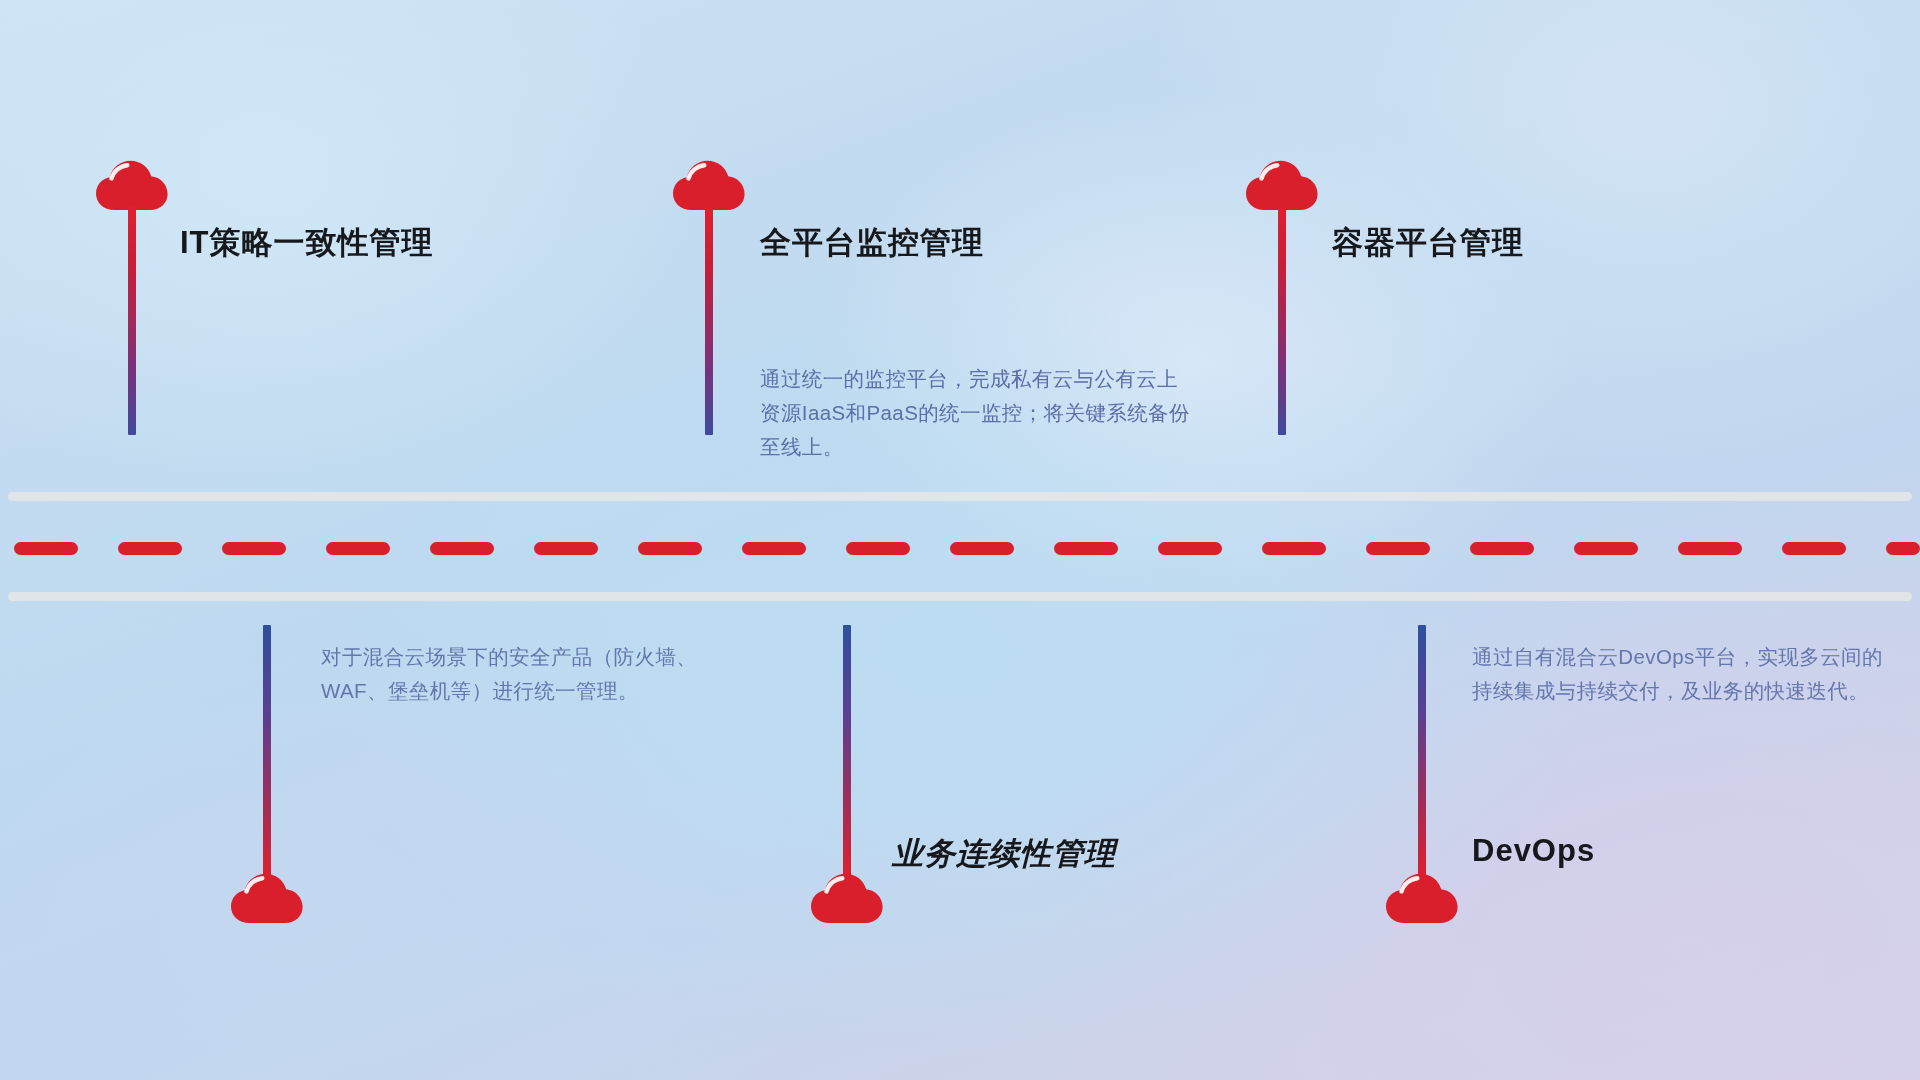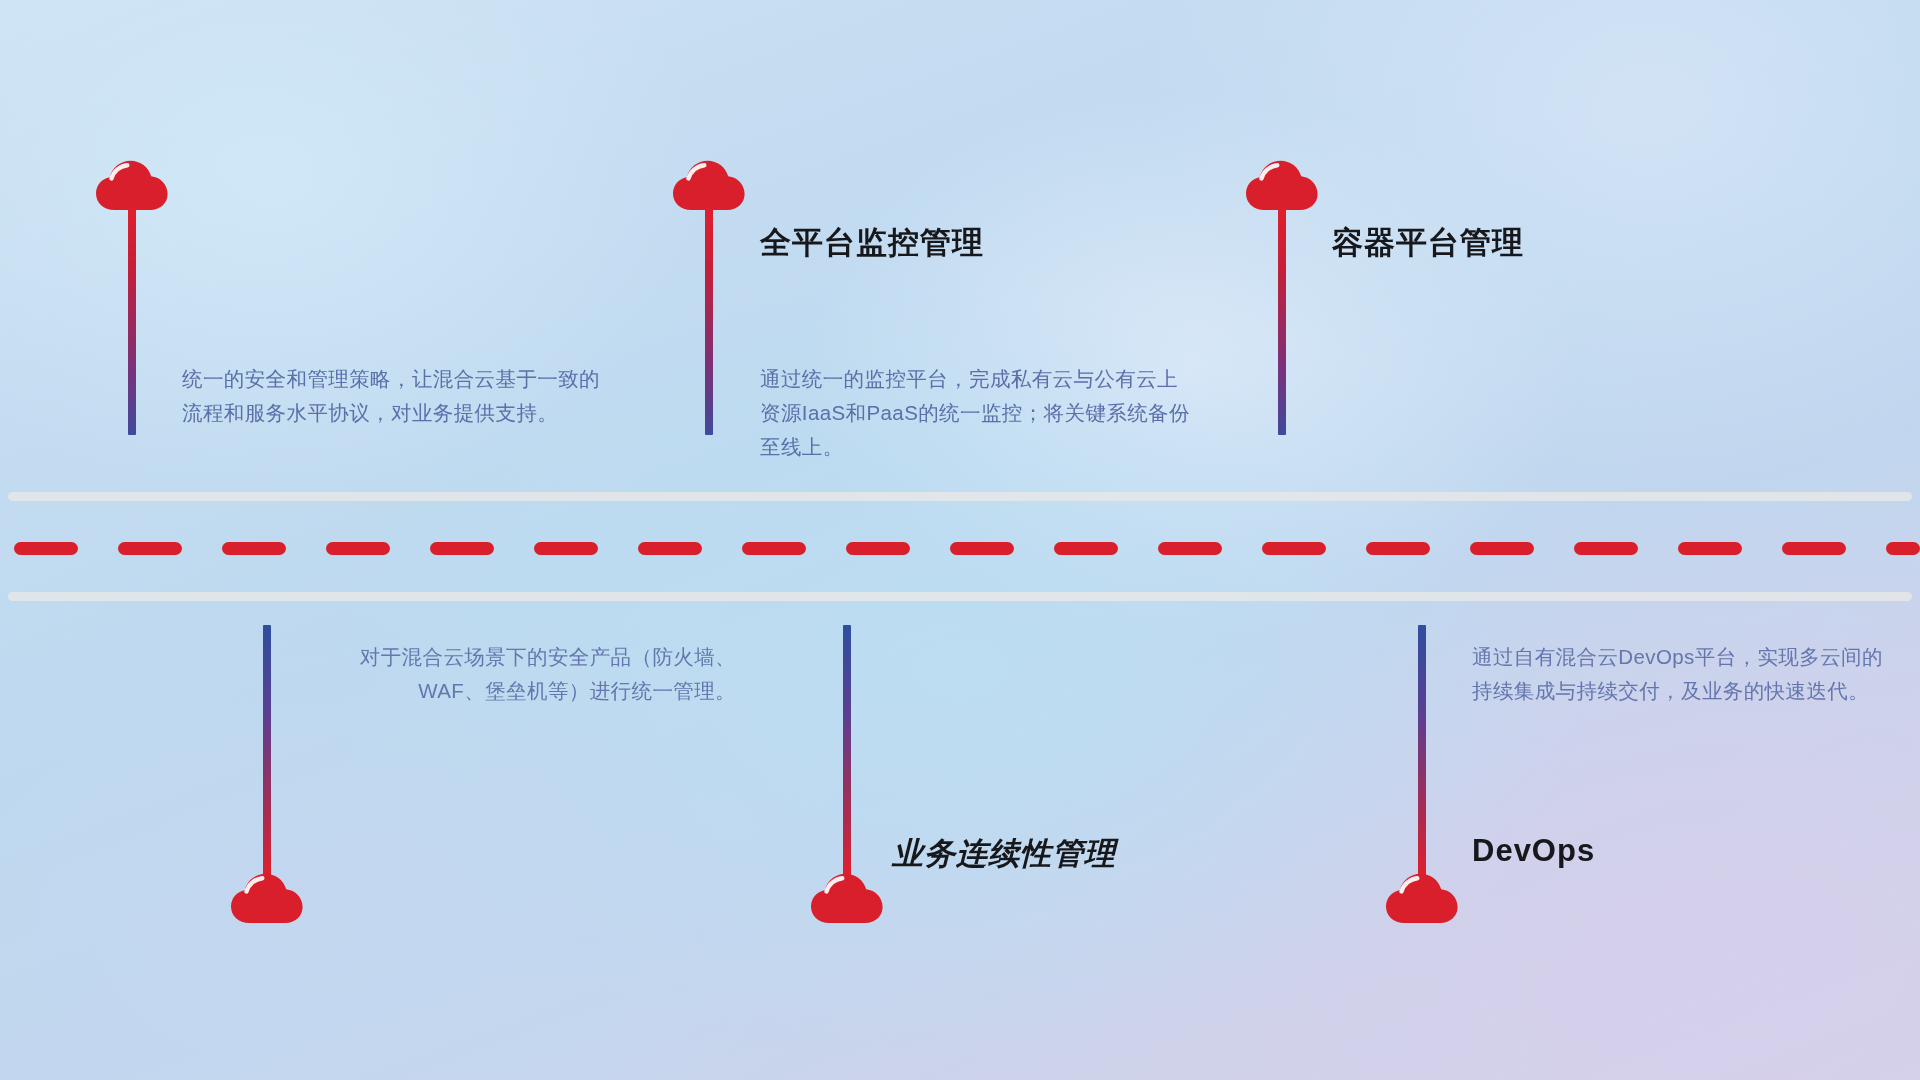--- a/index.html
+++ b/index.html
@@ -99,21 +99,21 @@
 
 <div id="stage">
 
   <div class="marker" style="left:95px; top:160px;">
     <svg class="cloud-icon" viewBox="0 0 74 52">
       <path d="M19.5 50 C8.3 50 1 42.6 1 33.4 C1 25.2 6.9 18.4 14.8 17.2 C17.1 7.6 25.6 0.8 35.6 0.8 C45.3 0.8 53.6 7.2 56.2 16.2 C65.4 17.1 72.6 24.7 72.6 34 C72.6 43.2 65.2 50 55.3 50 Z" fill="#da1f2c"></path>
       <path d="M16.5 18.5 C18.6 11.1 24.9 6.0 32.3 5.2" stroke="#ffffff" stroke-width="4.4" stroke-linecap="round" fill="none" opacity="0.92"></path>
     </svg>
     <div class="stem down" style="left:33px; top:47px; height:228px;"></div>
   </div>
-  <div class="col-body" style="left:182px; top:362px; width:430px;">统一的安全和管理策略，让混合云基于一致的流程和服务水平协议，对业务提供支持。</div>
+  <div class="col-title" style="left:180px; top:222px;">IT策略一致性管理</div>
 
   <div class="marker" style="left:672px; top:160px;">
     <svg class="cloud-icon" viewBox="0 0 74 52">
       <path d="M19.5 50 C8.3 50 1 42.6 1 33.4 C1 25.2 6.9 18.4 14.8 17.2 C17.1 7.6 25.6 0.8 35.6 0.8 C45.3 0.8 53.6 7.2 56.2 16.2 C65.4 17.1 72.6 24.7 72.6 34 C72.6 43.2 65.2 50 55.3 50 Z" fill="#da1f2c"></path>
       <path d="M16.5 18.5 C18.6 11.1 24.9 6.0 32.3 5.2" stroke="#ffffff" stroke-width="4.4" stroke-linecap="round" fill="none" opacity="0.92"></path>
     </svg>
     <div class="stem down" style="left:33px; top:47px; height:228px;"></div>
   </div>
   <div class="col-title" style="left:760px; top:222px;">全平台监控管理</div>
   <div class="col-body" style="left:760px; top:362px; width:430px;">通过统一的监控平台，完成私有云与公有云上资源IaaS和PaaS的统一监控；将关键系统备份至线上。</div>
@@ -151,21 +151,21 @@
   </div>
   <div class="rail" style="top:592px;"></div>
 
   <div class="marker" style="left:230px; top:625px;">
     <div class="stem up" style="left:33px; top:0px; height:252px;"></div>
     <svg class="cloud-icon" style="top:248px;" viewBox="0 0 74 52">
       <path d="M19.5 50 C8.3 50 1 42.6 1 33.4 C1 25.2 6.9 18.4 14.8 17.2 C17.1 7.6 25.6 0.8 35.6 0.8 C45.3 0.8 53.6 7.2 56.2 16.2 C65.4 17.1 72.6 24.7 72.6 34 C72.6 43.2 65.2 50 55.3 50 Z" fill="#da1f2c"></path>
       <path d="M16.5 18.5 C18.6 11.1 24.9 6.0 32.3 5.2" stroke="#ffffff" stroke-width="4.4" stroke-linecap="round" fill="none" opacity="0.92"></path>
     </svg>
   </div>
-  <div class="col-body lower" style="left:306px; top:640px; width:430px;text-align:right;">对于混合云场景下的安全产品（防火墙、WAF、堡垒机等）进行统一管理。</div>
+  <div class="col-body lower" style="left:321px; top:640px; width:430px;">对于混合云场景下的安全产品（防火墙、WAF、堡垒机等）进行统一管理。</div>
 
   <div class="marker" style="left:810px; top:625px;">
     <div class="stem up" style="left:33px; top:0px; height:252px;"></div>
     <svg class="cloud-icon" style="top:248px;" viewBox="0 0 74 52">
       <path d="M19.5 50 C8.3 50 1 42.6 1 33.4 C1 25.2 6.9 18.4 14.8 17.2 C17.1 7.6 25.6 0.8 35.6 0.8 C45.3 0.8 53.6 7.2 56.2 16.2 C65.4 17.1 72.6 24.7 72.6 34 C72.6 43.2 65.2 50 55.3 50 Z" fill="#da1f2c"></path>
       <path d="M16.5 18.5 C18.6 11.1 24.9 6.0 32.3 5.2" stroke="#ffffff" stroke-width="4.4" stroke-linecap="round" fill="none" opacity="0.92"></path>
     </svg>
   </div>
   <div class="col-title" style="left:892px; top:833px;font-style:italic;">业务连续性管理</div>
 

